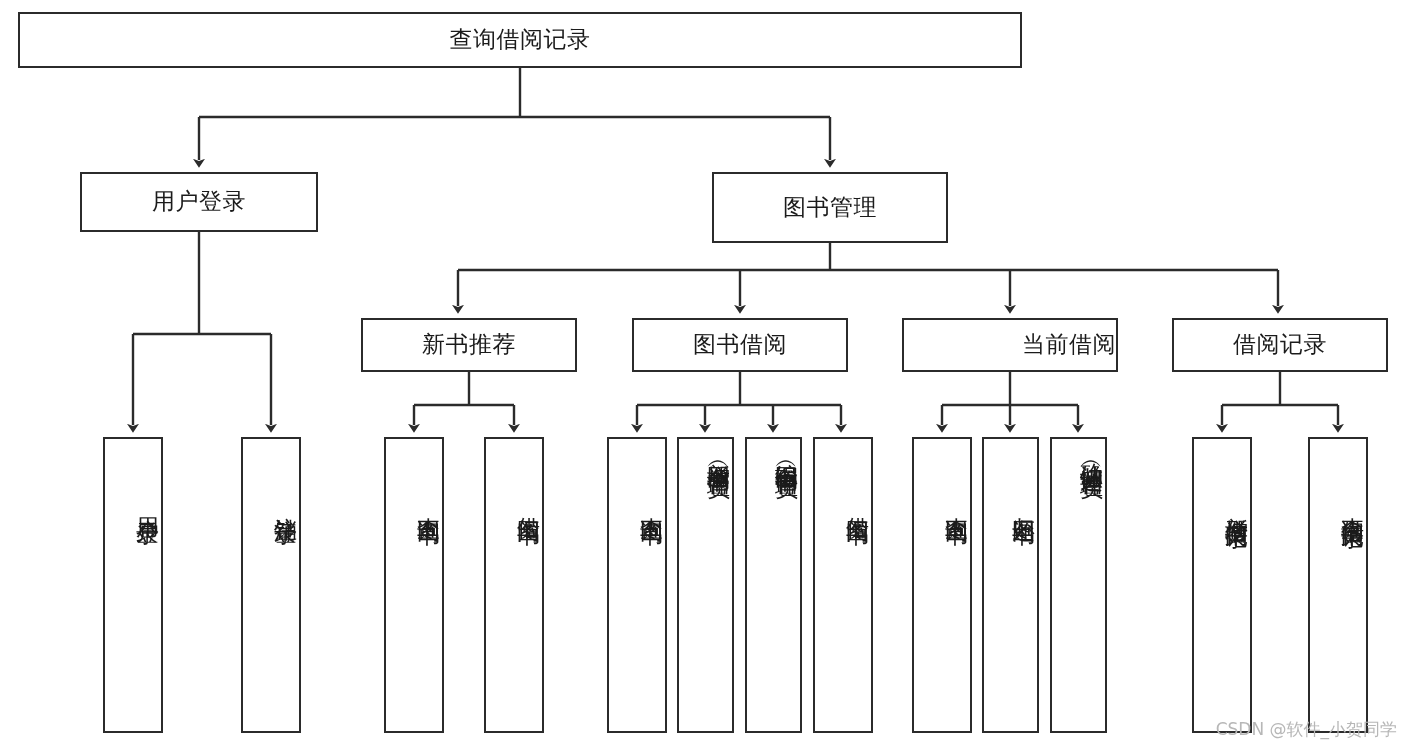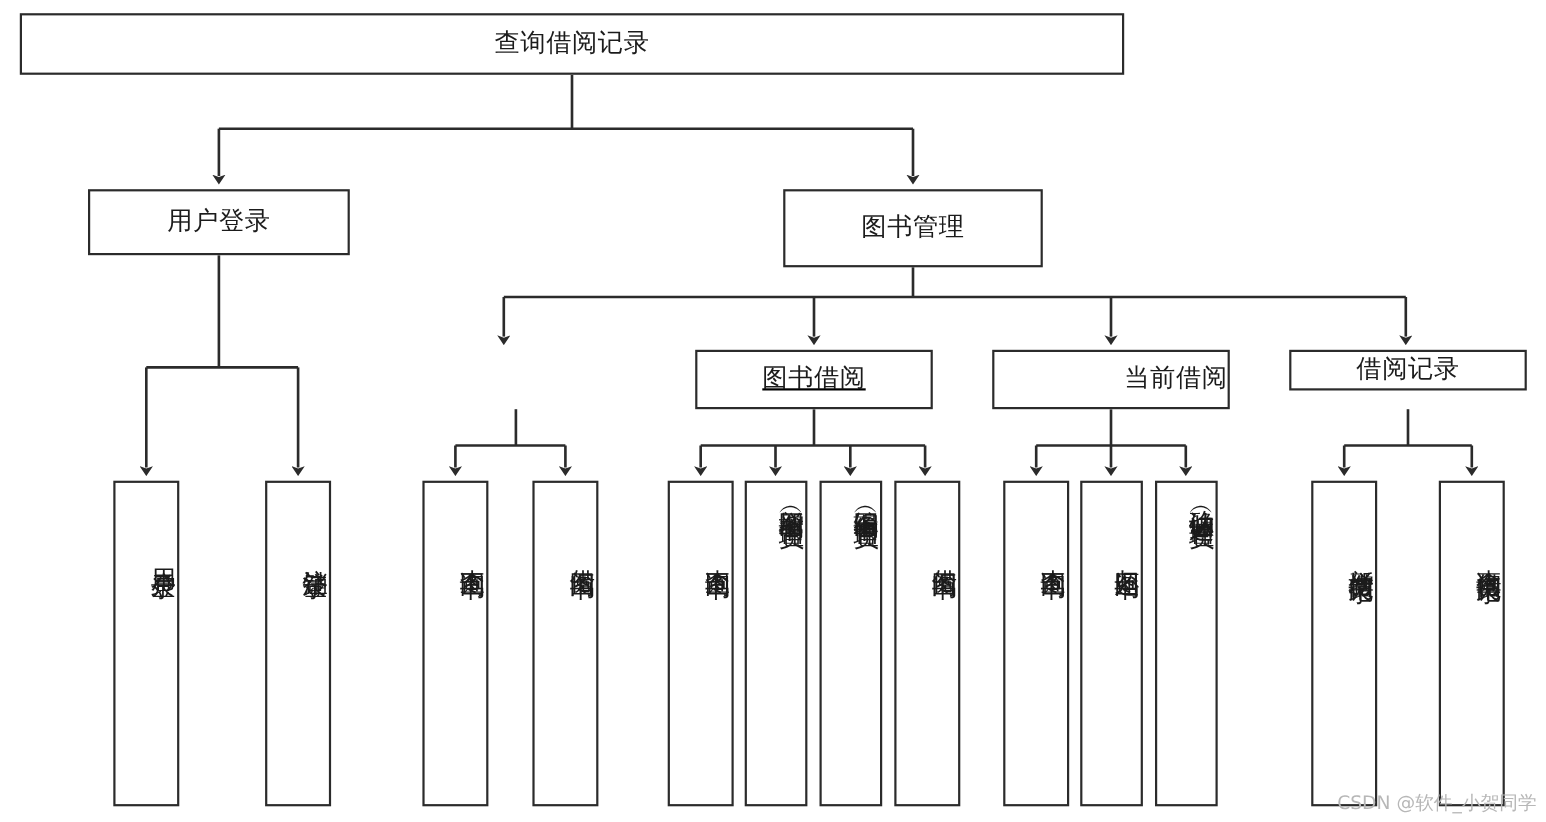--- a/index.html
+++ b/index.html
@@ -139,27 +139,30 @@
     <span class="node-label">查询借阅记录</span>
   </div>
 
   <div class="node horizontal" style="left:80px; top:172px; width:238px; height:60px;">
     <span class="node-label">用户登录</span>
   </div>
   <div class="node horizontal" style="left:712px; top:172px; width:236px; height:71px;">
     <span class="node-label">图书管理</span>
   </div>
 
-  <div class="node horizontal" style="left:632px; top:318px; width:216px; height:54px;text-decoration:underline;">
+  <div class="node horizontal" style="left:361px; top:318px; width:216px; height:54px;">
+    <span class="node-label">新书推荐</span>
+  </div>
+  <div class="node horizontal" style="left:632px; top:318px; width:216px; height:54px;">
     <span class="node-label">图书借阅</span>
   </div>
   <div class="node horizontal" style="left:902px; top:318px; width:216px; height:54px;justify-content:flex-end;">
     <span class="node-label">当前借阅</span>
   </div>
-  <div class="node horizontal" style="left:1172px; top:318px; width:216px; height:37px;">
+  <div class="node horizontal" style="left:1172px; top:318px; width:216px; height:54px;">
     <span class="node-label">借阅记录</span>
   </div>
 
   <div class="node vertical align-mid" style="left:103px; top:437px; width:60px; height:296px;">
     <span class="node-label">用户登录</span>
   </div>
   <div class="node vertical align-mid" style="left:241px; top:437px; width:60px; height:296px;">
     <span class="node-label">注销登录</span>
   </div>
 

